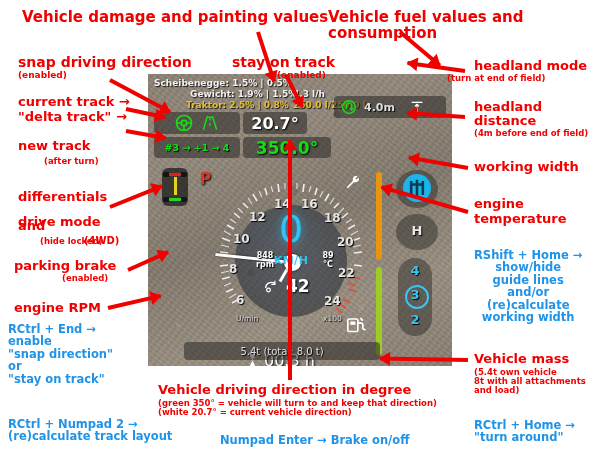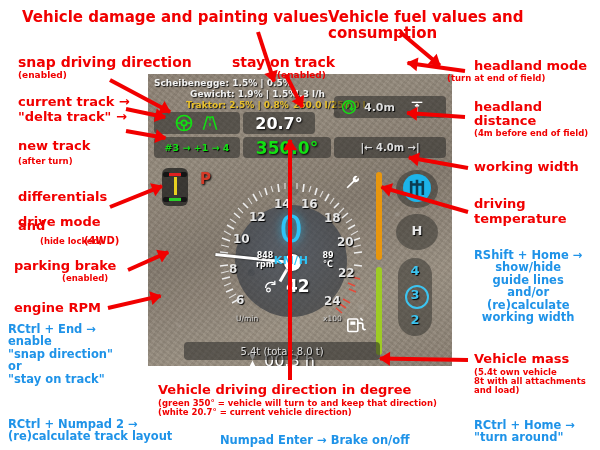--- a/index.html
+++ b/index.html
@@ -2,21 +2,21 @@
 <html><head>
 <meta charset="utf-8">
 <style>
   html,body{margin:0;padding:0;}
   body{
     width:600px;height:450px;background:#ffffff;position:relative;overflow:hidden;
     font-family:"DejaVu Sans","Liberation Sans",sans-serif;
   }
   .ann{position:absolute;color:#f10000;font-weight:bold;line-height:1.08;white-space:pre-line;}
   .ann.blue{color:#1f93e8;}
-  .inline-sub{font-size:8.5px;font-weight:bold;}
+  .inline-sub{font-size:8.5px;font-weight:bold;margin-left:26px;}
 
   
   .arrow{position:absolute;transform-origin:0 50%;height:4px;background:#f10000;}
   .arrow:after{content:"";position:absolute;right:-1px;top:50%;transform:translateY(-50%);
     width:0;height:0;border-left:11px solid #f10000;border-top:7px solid transparent;border-bottom:7px solid transparent;}
 
   
   #hud{position:absolute;left:148px;top:74px;width:304px;height:292px;overflow:hidden;
     background:
       radial-gradient(circle at 20% 25%, rgba(255,255,255,.10) 0 2px, transparent 3px),
@@ -107,21 +107,21 @@
       <circle cx="12" cy="12" r="3.2" fill="none" stroke="#13e013" stroke-width="2"></circle>
       <path d="M3 12h5.8M15.2 12H21M12 15.2V21" stroke="#13e013" stroke-width="2" fill="none"></path>
     </svg>
     <svg width="20" height="20" viewBox="0 0 24 24">
       <path d="M9 4 L4 20 M15 4 L20 20" stroke="#13e013" stroke-width="1.8" fill="none"></path>
       <path d="M12 5 L12 9 M12 12 L12 16" stroke="#13e013" stroke-width="1.6" fill="none"></path>
       <path d="M8.6 5 L15.4 5" stroke="#13e013" stroke-width="1.6" fill="none"></path>
     </svg>
   </div>
 
-  <div class="pill" style="left:95px;top:38px;width:72px;height:22px;">
+  <div class="pill" style="left:95px;top:38px;width:64px;height:22px;">
     <span class="big-w">20.7°</span>
   </div>
 
   <div class="pill" style="left:186px;top:22px;width:112px;height:22px;justify-content:flex-start;padding-left:6px;box-sizing:border-box;">
     <svg width="18" height="18" viewBox="0 0 24 24">
       <circle cx="12" cy="12" r="8.5" fill="none" stroke="#13e013" stroke-width="2"></circle>
       <path d="M8.5 14.5 V10 a3.5 3.5 0 0 1 7 0 V14" stroke="#13e013" stroke-width="1.8" fill="none"></path>
       <path d="M13 13 l2.5 3 l2.5 -3" stroke="#13e013" stroke-width="1.8" fill="none"></path>
     </svg>
     <span class="txt" style="margin-left:6px;">4.0m</span>
@@ -130,23 +130,20 @@
       <path d="M12 20 V8" stroke="#ffffff" stroke-width="2"></path>
       <path d="M9 11 L12 8 L15 11" stroke="#ffffff" stroke-width="2" fill="none"></path>
     </svg>
   </div>
 
   <div class="pill" style="left:6px;top:63px;width:86px;height:21px;">
     <span class="txt grn" style="font-size:9.5px;">#3 → +1 → 4</span>
   </div>
   <div class="pill" style="left:95px;top:63px;width:88px;height:21px;">
     <span class="big-g">350.0°</span>
-  </div>
-  <div class="pill" style="left:186px;top:63px;width:112px;height:21px;">
-    <span class="txt" style="font-size:10px;">|← 4.0m →|</span>
   </div>
 
   <div style="position:absolute;left:14px;top:94px;width:26px;height:38px;background:rgba(30,30,28,.75);border-radius:6px;">
     <div style="position:absolute;left:1px;top:4px;width:7px;height:5px;background:#151515;border-radius:2px;"></div>
     <div style="position:absolute;right:1px;top:4px;width:7px;height:5px;background:#151515;border-radius:2px;"></div>
     <div style="position:absolute;left:1px;bottom:4px;width:7px;height:5px;background:#151515;border-radius:2px;"></div>
     <div style="position:absolute;right:1px;bottom:4px;width:7px;height:5px;background:#151515;border-radius:2px;"></div>
     <div style="position:absolute;left:7px;top:5px;width:12px;height:3px;background:#e02020;"></div>
     <div style="position:absolute;left:11.5px;top:9px;width:3px;height:18px;background:#e8d020;"></div>
     <div style="position:absolute;left:7px;bottom:5px;width:12px;height:3px;background:#2ad02a;"></div>
@@ -343,21 +340,21 @@
 </div>
 
 <div>
   <div class="ann" style="left:14px;top:259px;font-size:13px;">parking brake</div>
   <div class="ann" style="left:62px;top:274px;font-size:8.5px;">(enabled)</div>
 </div>
 
 <div class="ann" style="left:14px;top:301px;font-size:13px;">engine RPM</div>
 
 <div>
-  <div class="ann" style="left:474px;top:197px;font-size:13px;">driving</div>
+  <div class="ann" style="left:474px;top:197px;font-size:13px;">engine</div>
   <div class="ann" style="left:474px;top:212px;font-size:13px;">temperature</div>
 </div>
 
 <div>
   <div class="ann" style="left:474px;top:352px;font-size:13px;">Vehicle mass</div>
   <div class="ann" style="left:474px;top:368px;font-size:8.5px;">(5.4t own vehicle
 8t with all attachments
 and load)</div>
 </div>
 

